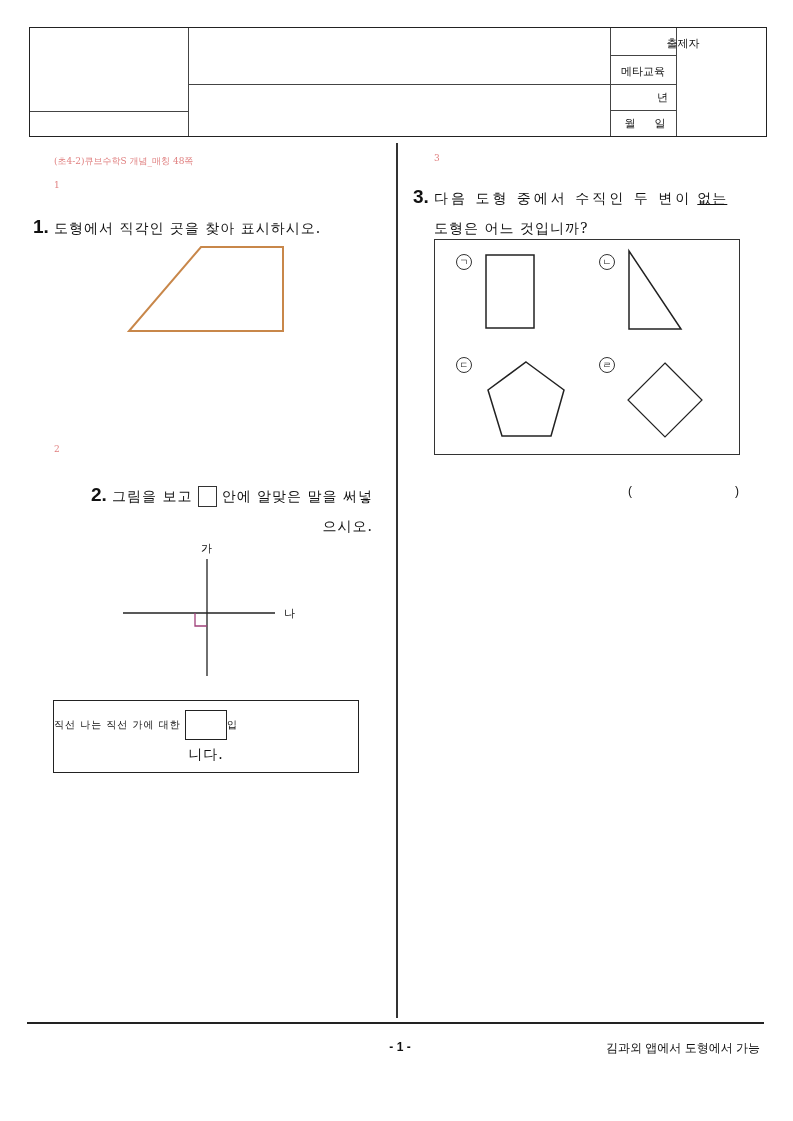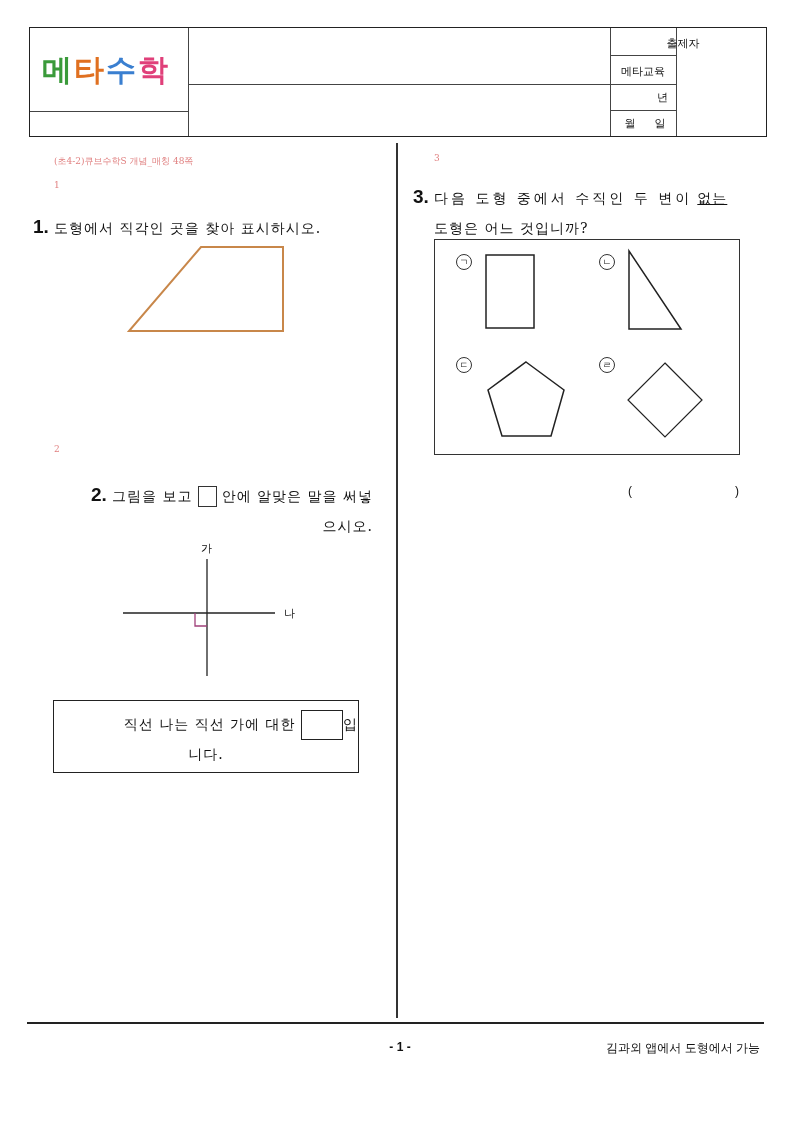--- a/index.html
+++ b/index.html
@@ -38,23 +38,20 @@
   <div class="hline" style="left:158px;top:0;width:1px;height:108px;"></div>
   <div class="hline" style="left:580px;top:0;width:1px;height:108px;"></div>
   <div class="hline" style="left:646px;top:0;width:1px;height:108px;"></div>
 
   <div class="hline" style="left:0;top:83px;width:158px;height:1px;"></div>
   <div class="hline" style="left:158px;top:56px;width:422px;height:1px;"></div>
   <div class="hline" style="left:580px;top:27px;width:66px;height:1px;"></div>
   <div class="hline" style="left:580px;top:56px;width:66px;height:1px;"></div>
   <div class="hline" style="left:580px;top:82px;width:66px;height:1px;"></div>
 
-  <div class="logo">
-    <span class="sans" style="font-size:30px;font-weight:bold;color:#3a9a3a;letter-spacing:2px;">메</span><span class="sans" style="font-size:30px;font-weight:bold;color:#e07020;letter-spacing:2px;">타</span><span class="sans" style="font-size:30px;font-weight:bold;color:#3a7fd0;letter-spacing:2px;">수</span><span class="sans" style="font-size:30px;font-weight:bold;color:#e0407a;">학</span>
-  </div>
 
   <div class="title1 sans" style="left:160px;width:420px;">
   </div>
 
   <div class="cell sans" style="left:580px;top:8px;width:66px;margin-left:40px;">출제자</div>
   <div class="cell sans" style="left:580px;top:36px;width:66px;">메타교육</div>
   <div class="cell sans" style="left:580px;top:62px;width:58px;text-align:right;">년</div>
   <div class="cell sans" style="left:590px;top:88px;width:20px;">월</div>
   <div class="cell sans" style="left:620px;top:88px;width:20px;">일</div>
 </div>
@@ -89,21 +86,21 @@
   <span class="qnum">2.</span>
   <span class="qtext">그림을 보고</span>
   <span class="smallbox"></span>
   <span class="qtext">안에 알맞은 말을 써넣</span><br>
   <span class="qtext" style="margin-left:37px;">으시오.</span>
 </div>
 <div class="abs sans" style="left:201px;top:541px;font-size:11px;">가</div>
 <div class="abs sans" style="left:284px;top:606px;font-size:11px;">나</div>
 
 <div class="ansbox">
-  <div style="position:absolute;left:0;top:9px;width:100%;text-align:right;font-size:14px;letter-spacing:1px;">
+  <div style="position:absolute;left:0;top:9px;width:100%;text-align:left;font-size:10px;letter-spacing:1px;">
     <span>직선 나는 직선 가에 대한</span>
     <span class="inbox"></span><span>입</span>
   </div>
   <div style="position:absolute;left:0;top:45px;width:100%;text-align:center;font-size:14px;letter-spacing:1px;">니다.</div>
 </div>
 
 <div class="abs src" style="left:434px;top:153px;">3</div>
 <div class="abs" style="left:413px;top:182px;width:340px;line-height:30px;">
   <span class="qnum">3.</span>
   <span class="qtext" style="letter-spacing:3px;">다음 도형 중에서 수직인 두 변이</span>

